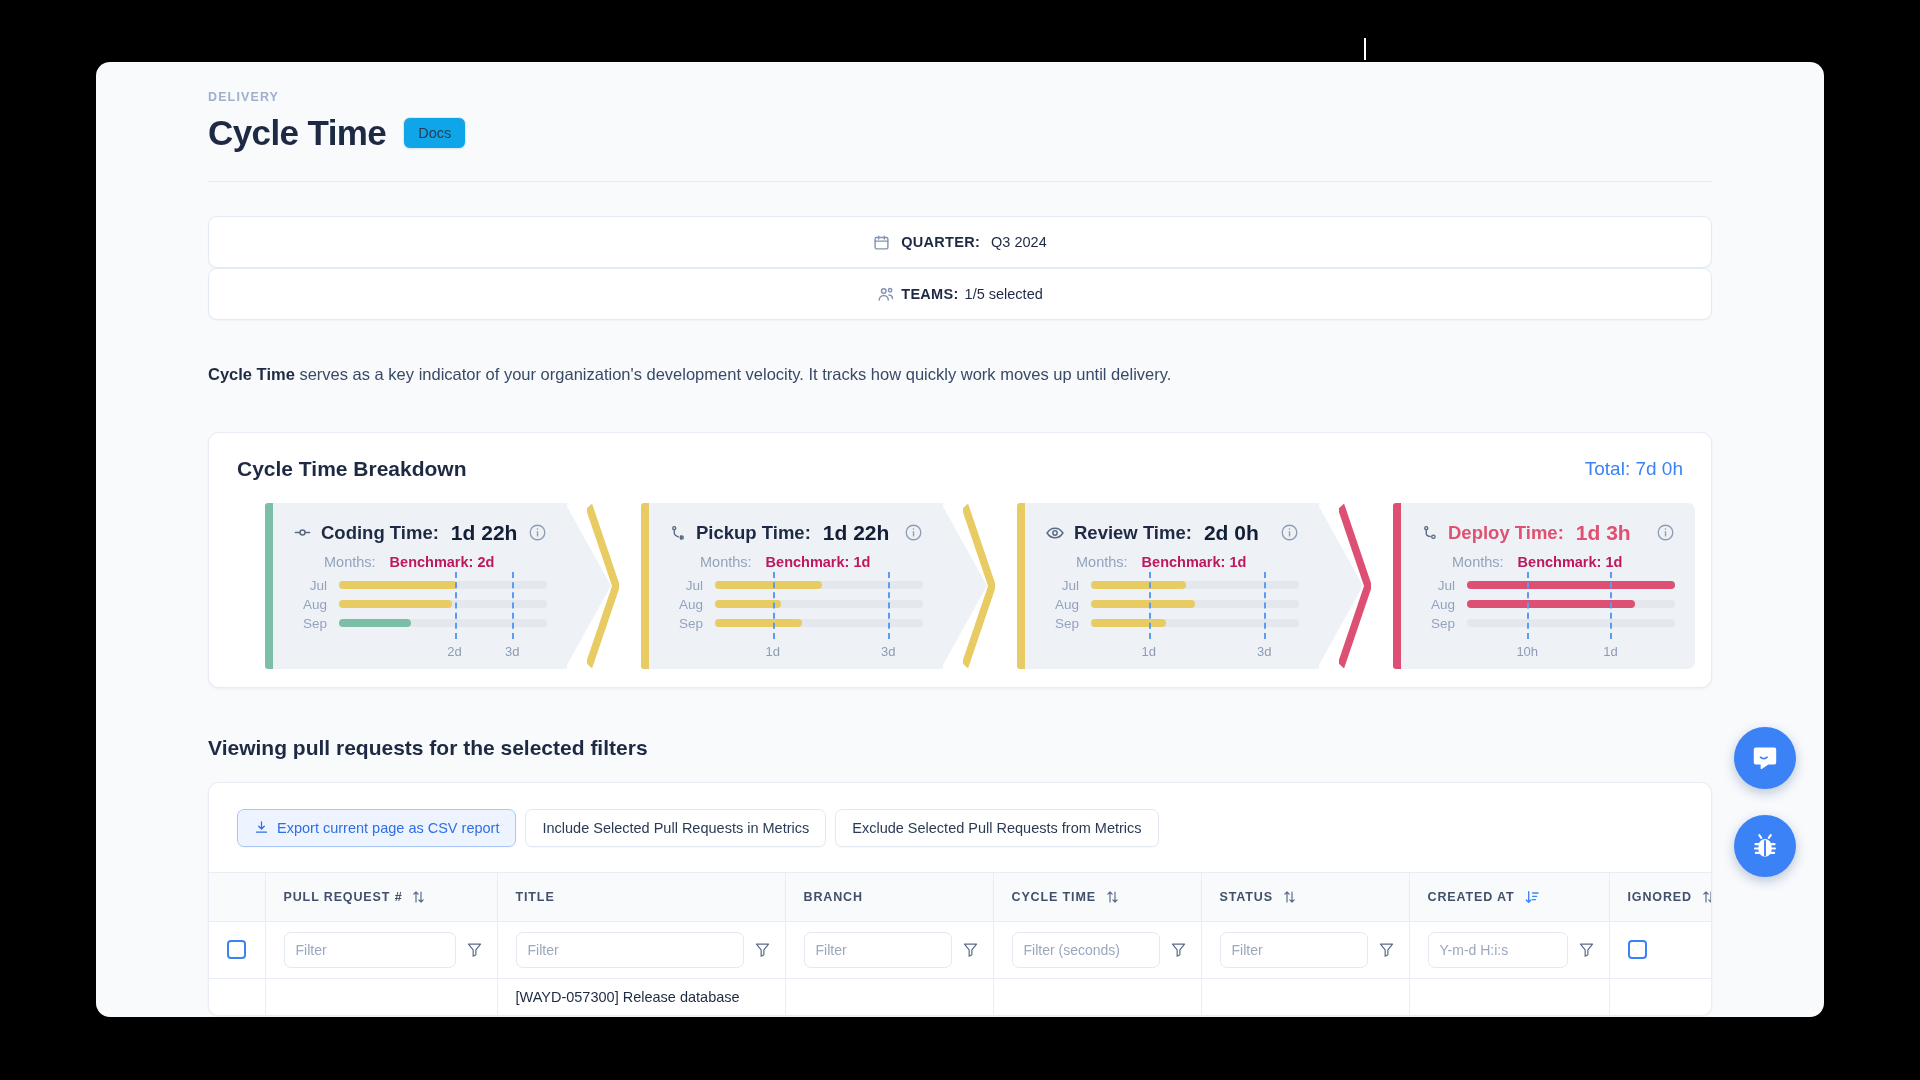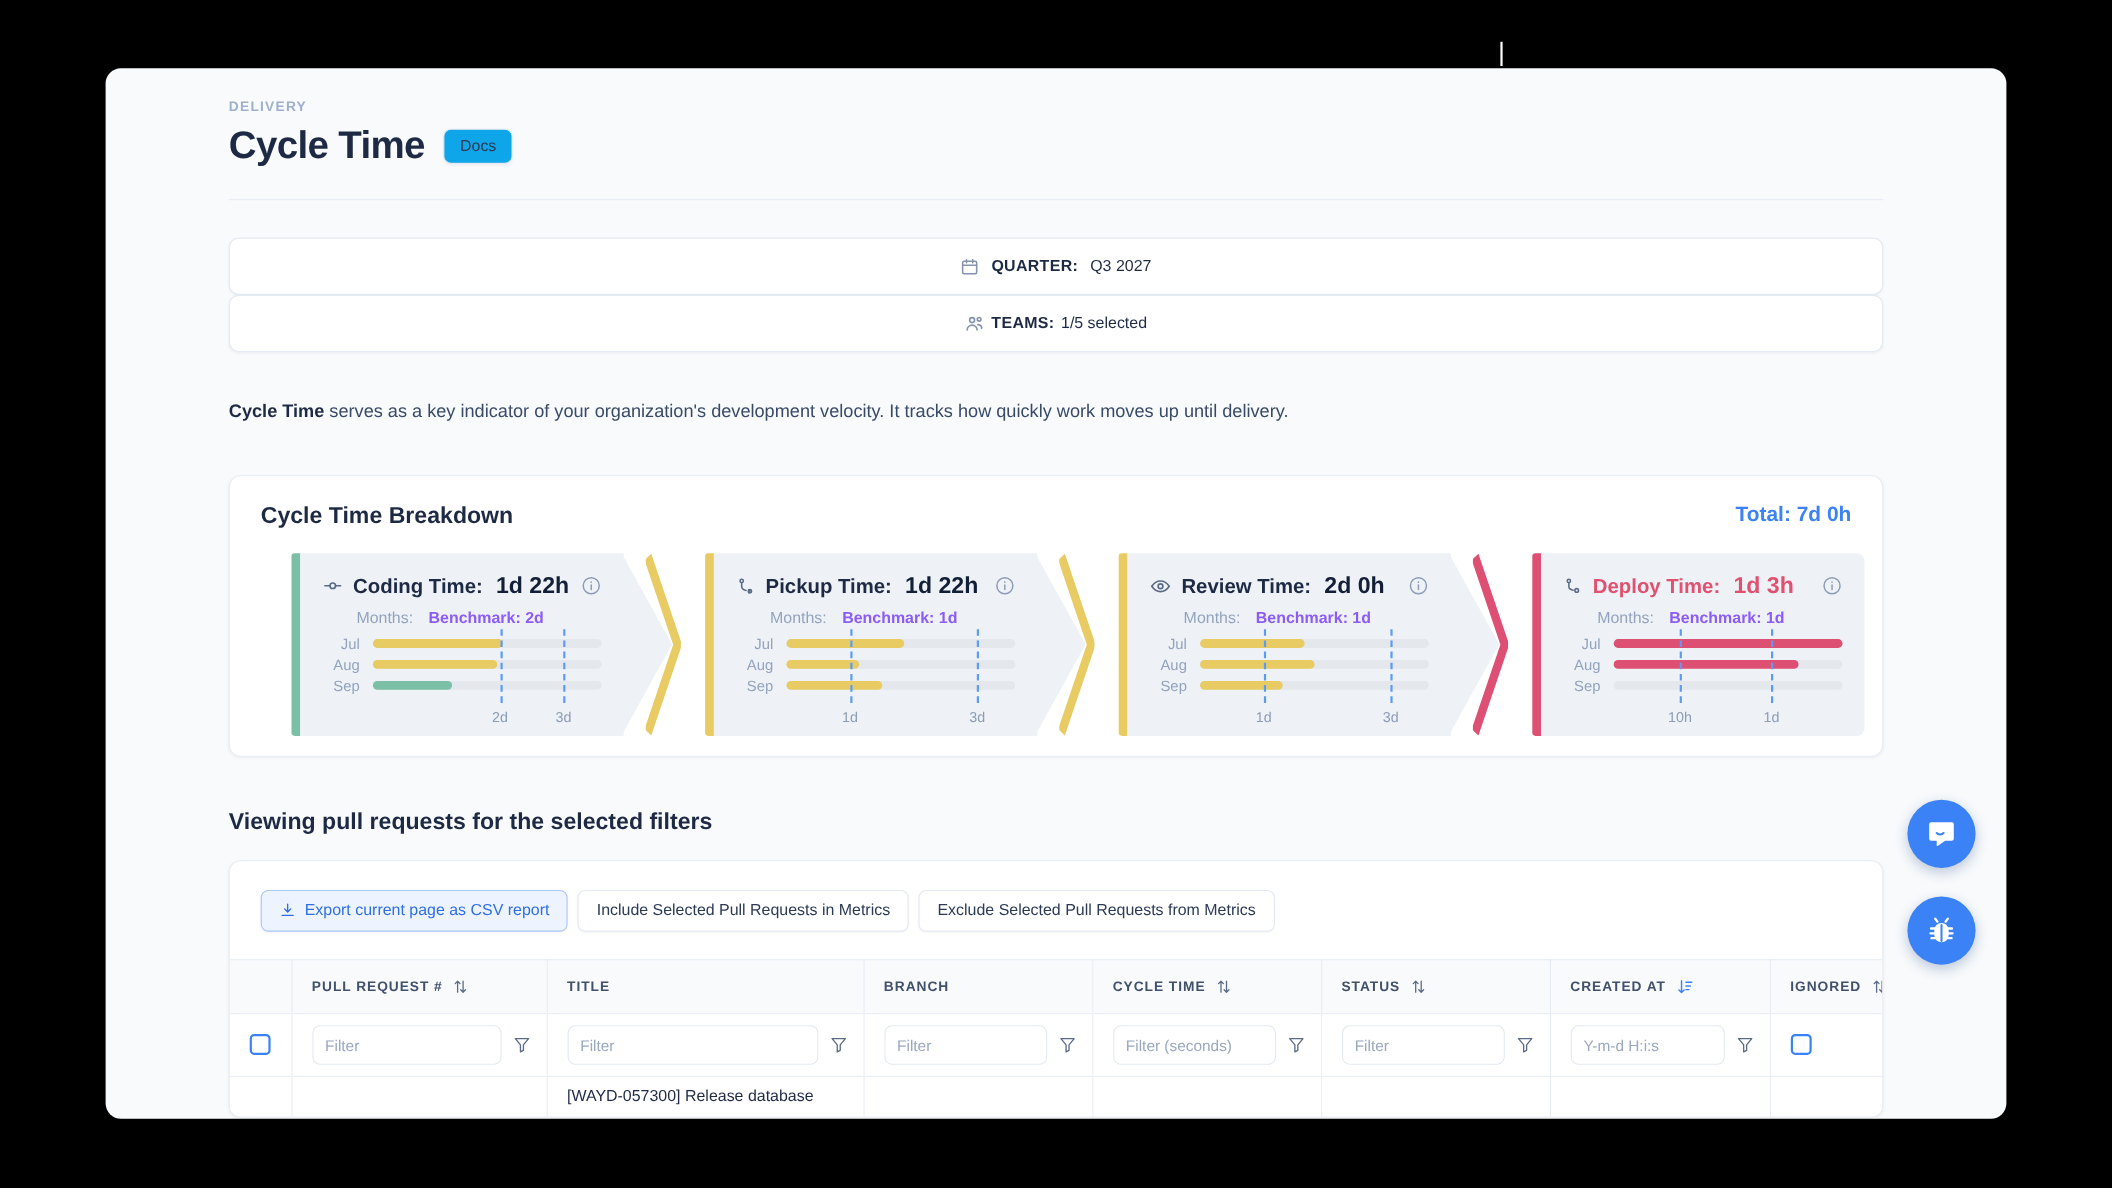--- a/index.html
+++ b/index.html
@@ -88,21 +88,21 @@
     border: 1px solid #e8edf5;
     border-radius: 11px;
     box-shadow: 0 1px 3px rgba(16,24,40,.05);
     overflow: hidden;
   }
   #breakdown-head {
     display: flex; align-items: center; justify-content: space-between;
     padding: 24px 28px 22px 28px;
   }
   #breakdown-title { font-size: 21px; font-weight: 700; color: #1e2a44; }
-  #breakdown-total { font-size: 19px; font-weight: 700; color: #3b82f6; margin-left: 16px; }
+  #breakdown-total { font-size: 19px; font-weight: 400; color: #3b82f6; margin-left: 16px; }
 
   #stages {
     display: flex; align-items: stretch;
     padding: 0 16px 18px 16px;
     gap: 0;
   }
   .stage {
     position: relative;
     flex: 1 1 0;
     min-width: 0;
@@ -148,21 +148,21 @@
   .stage.danger .stage-name, .stage.danger .stage-value { color: #e05070; }
   .info-icon {
     margin-left: auto; color: #8c9cb5; display: flex; cursor: pointer; flex: 0 0 auto;
   }
 
   .bench-row {
     display: flex; align-items: baseline; gap: 14px;
     margin-top: 9px; font-size: 14.5px; margin-left: 31px;
   }
   .months-label { color: #93a3bd; }
-  .bench-label { color: #8b5cf6; font-weight: 600; }
+  .bench-label { color: #be185d; font-weight: 600; }
 
   .chart {
     position: relative;
     margin-top: 6px;
     padding-bottom: 26px;
   }
   .bar-row {
     display: flex; align-items: center; gap: 12px;
     height: 19px;
   }
@@ -295,21 +295,21 @@
 
     <div id="filter-row">
       <div class="filter-chip">
         <span class="chip-icon">
           <svg width="17" height="17" viewBox="0 0 24 24" fill="none" stroke="currentColor" stroke-width="2" stroke-linecap="round">
             <rect x="3" y="5" width="18" height="16" rx="2"></rect>
               <path d="M3 10h18M8 3v4M16 3v4"></path>
           </svg>
         </span>
         <span class="chip-label">QUARTER:</span>
-        <span class="chip-value">Q3 2027</span>
+        <span class="chip-value">Q3 2024</span>
       </div>
       <div class="filter-chip" style="gap:6px;">
         <span class="chip-icon">
           <svg width="18" height="18" viewBox="0 0 24 24" fill="none" stroke="currentColor" stroke-width="2" stroke-linecap="round" stroke-linejoin="round">
             <circle cx="9" cy="8" r="3"></circle>
               <path d="M3 20c0-3.3 2.7-6 6-6s6 2.7 6 6"></path>
             <circle cx="17.5" cy="7" r="2.2"></circle>
               <path d="M16 13.4c2.7.2 4.6 2.2 4.6 4.6"></path>
           </svg>
         </span>

